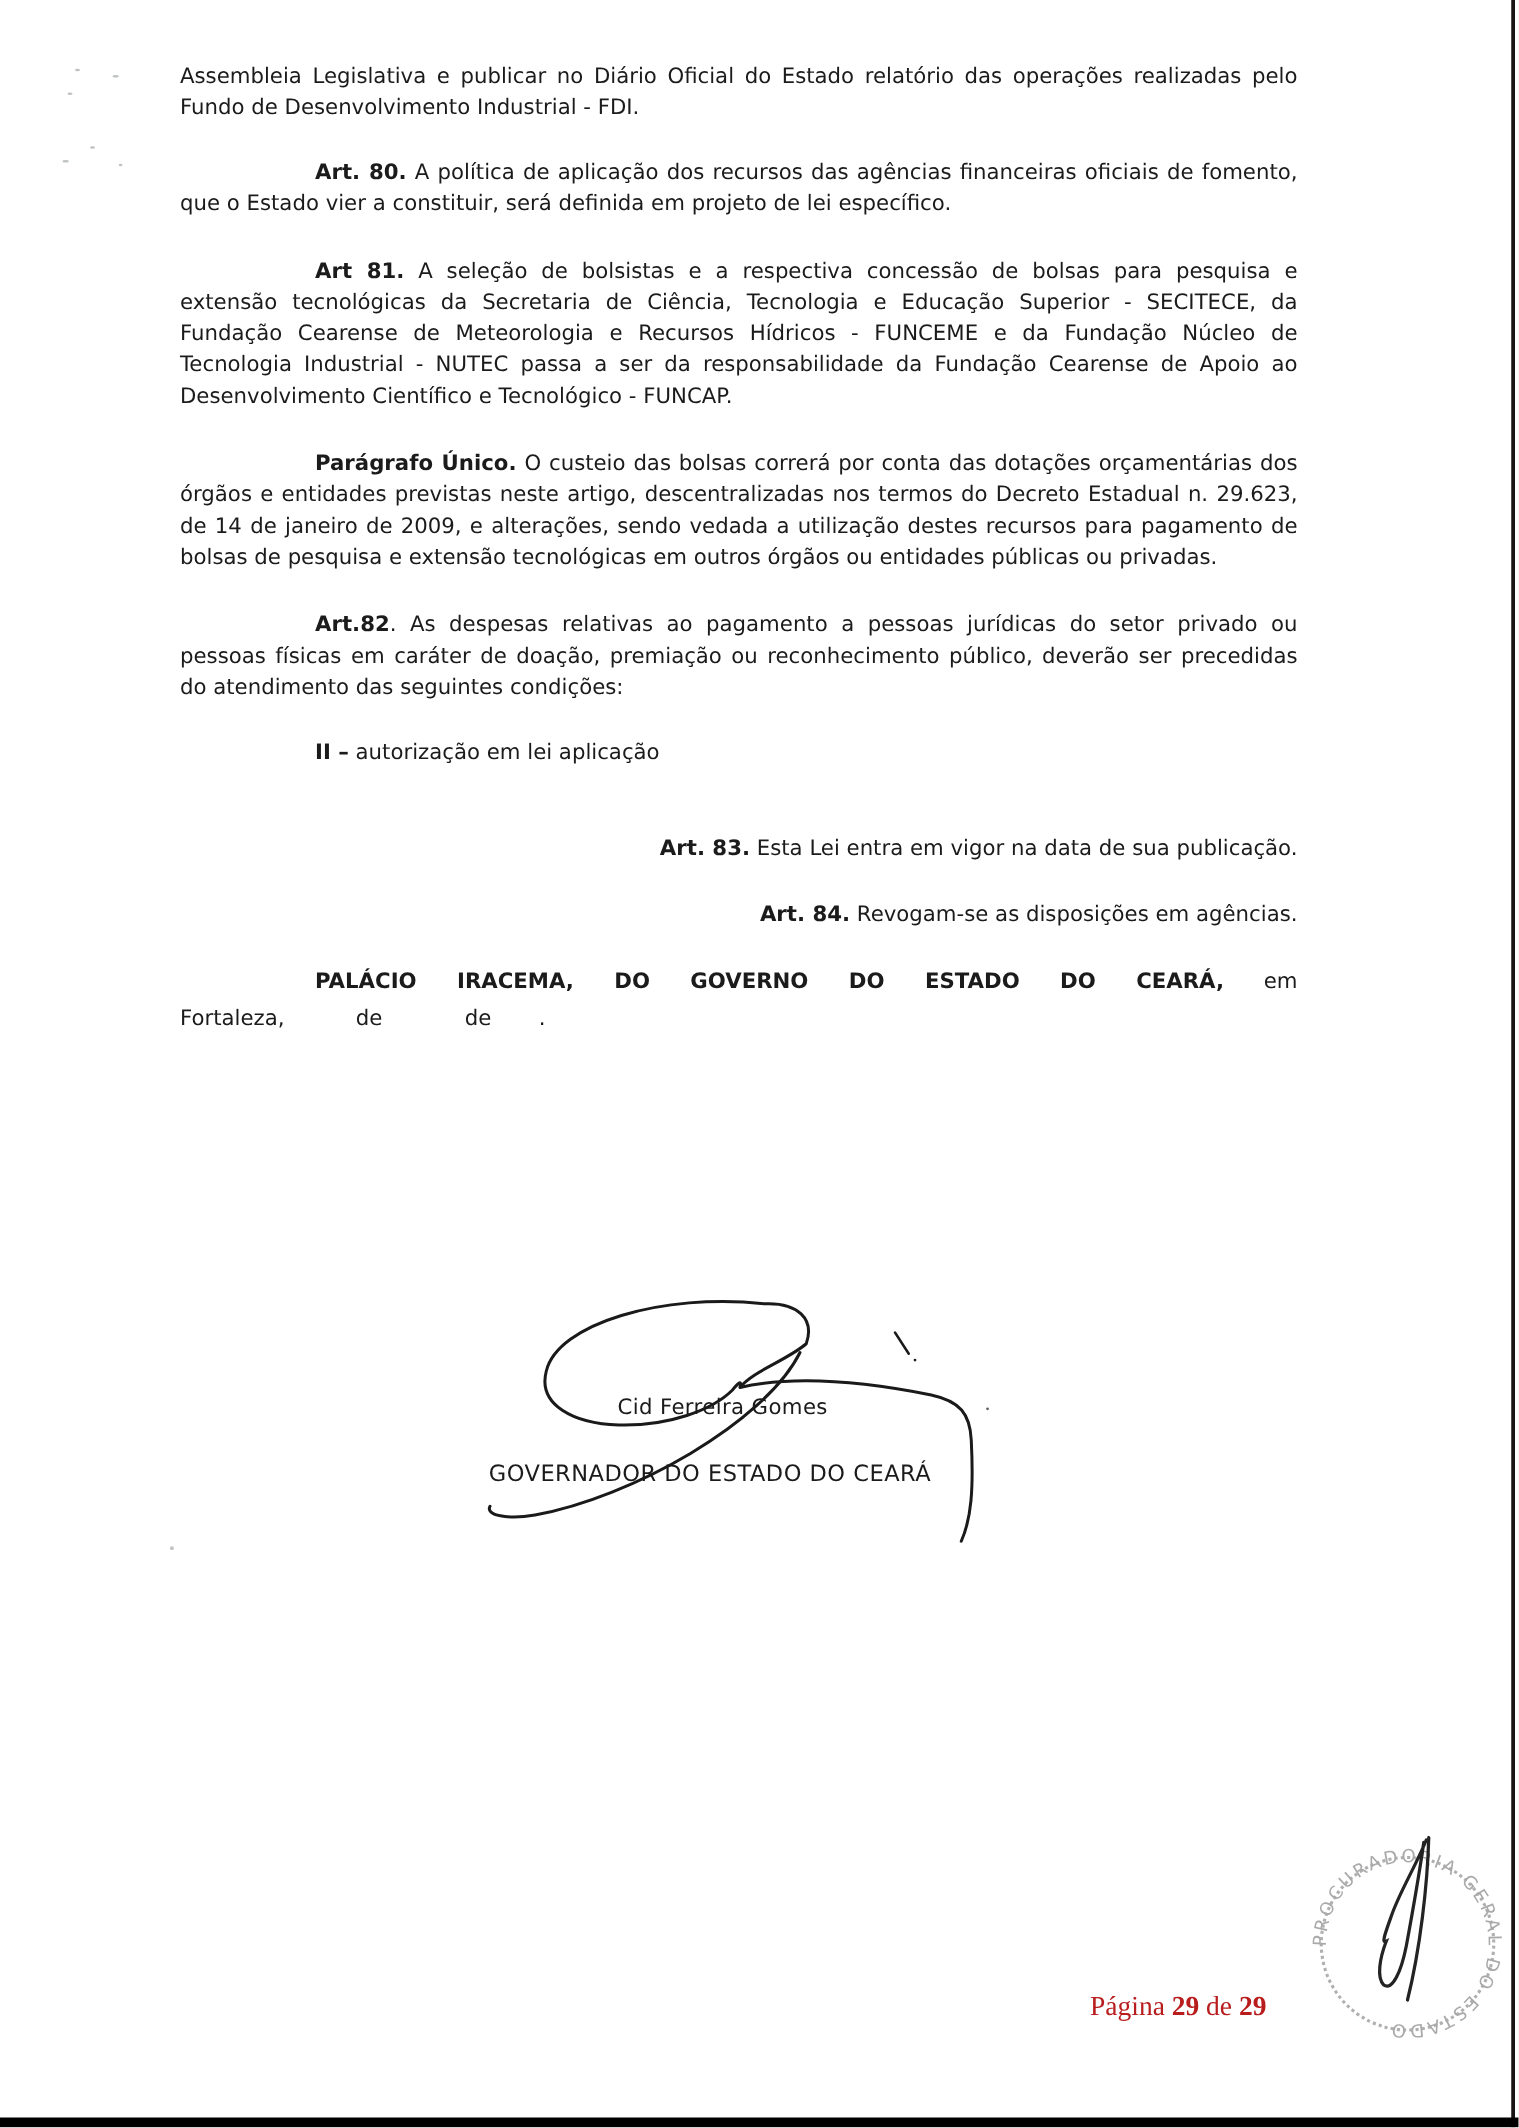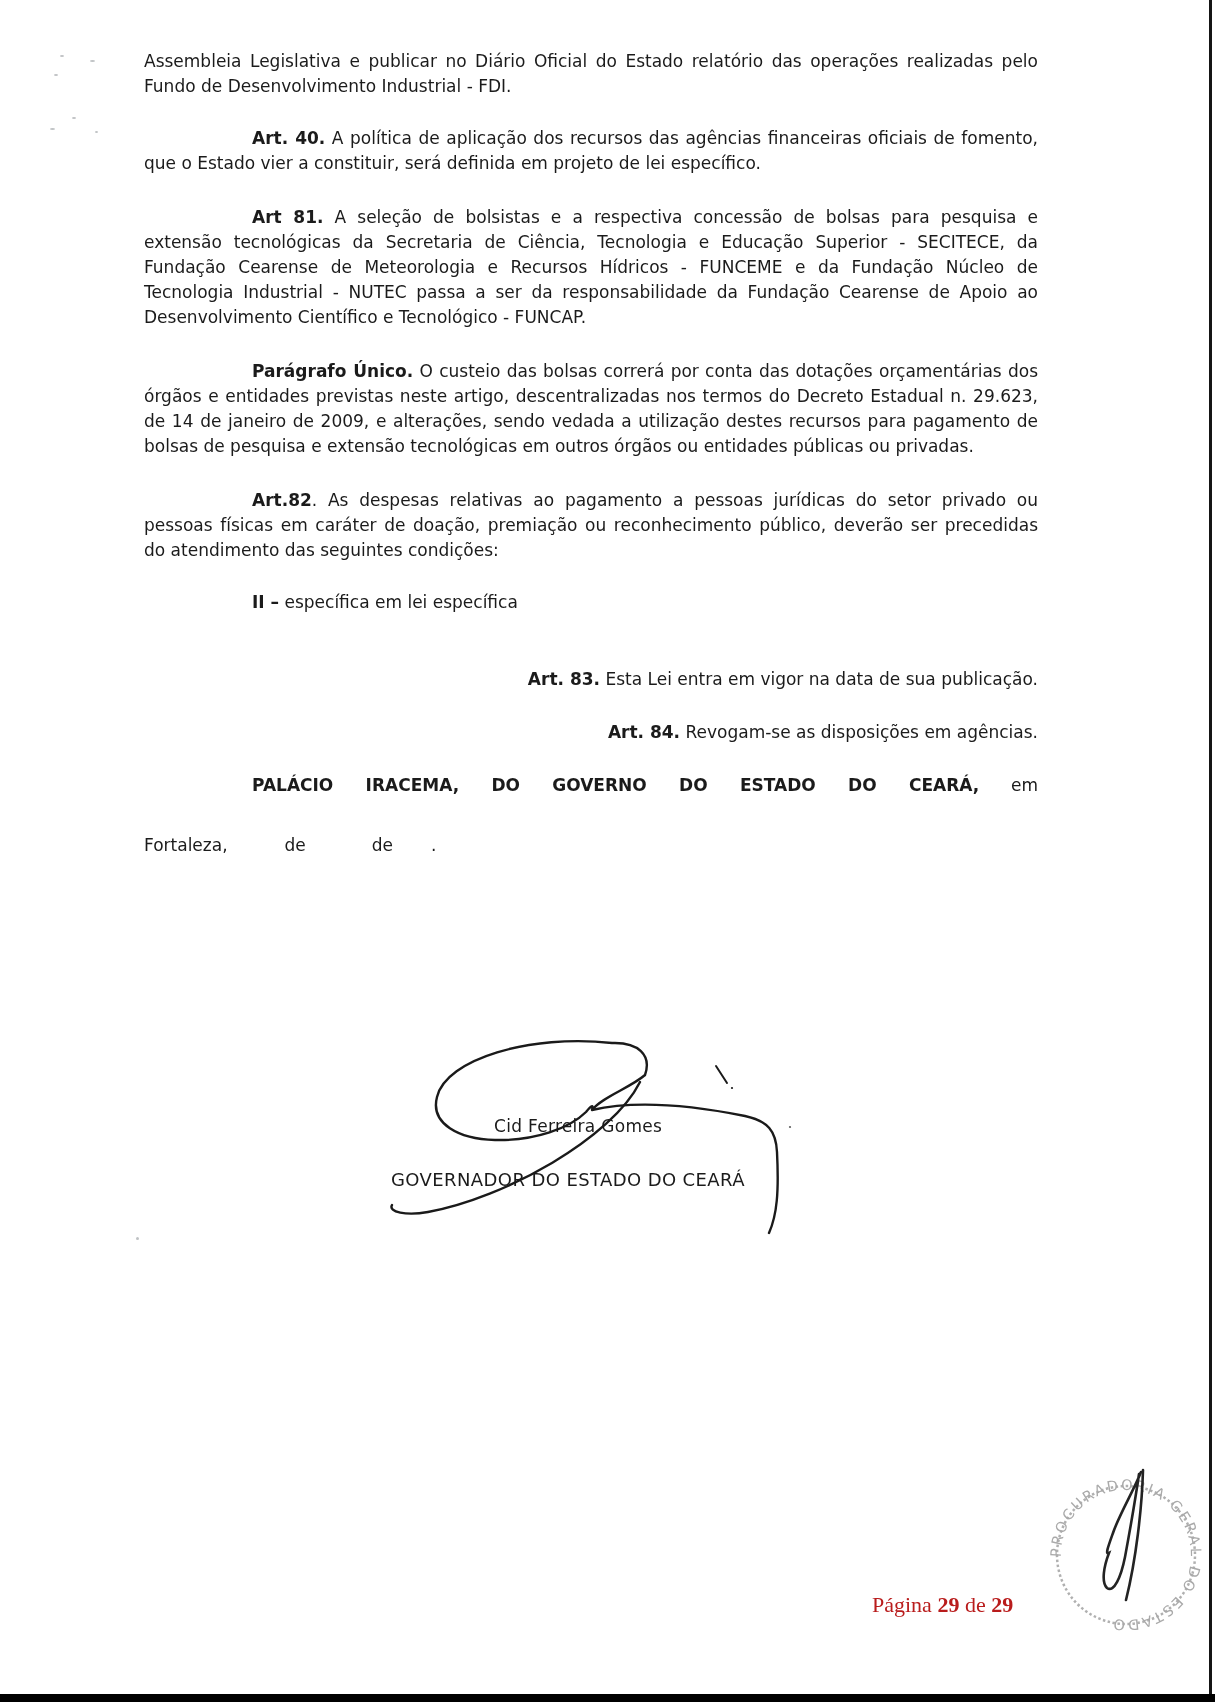--- a/index.html
+++ b/index.html
@@ -21,21 +21,21 @@
   .lead{font-weight:bold;}
   .mb29{margin-bottom:29px;}
   .mb30{margin-bottom:30px;}
   .list-block{margin:0 0 52px 0;padding-left:108px;text-align:left;}
   .single{margin:0 0 28px 0;text-indent:104px;text-align:right;}
   .closing-line1{
     text-align:justify;text-align-last:justify;
     text-indent:108px;margin:0 0 5px 0;
   }
   .closing-line2{text-align:left;margin:0;}
-  .closing-line2 .w{display:inline-block;margin-top:30px;}
+  .closing-line2 .w{display:inline-block;}
   .w-fortaleza{margin-right:57px;}
   .w-de1{margin-right:66px;}
   .w-de2{margin-right:38px;}
   .sig-name{
     position:absolute;left:494px;top:1116px;
     font-size:17px;letter-spacing:.3px;
   }
   .sig-title{
     position:absolute;left:391px;top:1169px;
     font-size:18px;letter-spacing:.4px;
@@ -63,30 +63,30 @@
   <div class="speck" style="left:72px;top:117px;width:4px;height:2px;"></div>
   <div class="speck" style="left:50px;top:128px;width:5px;height:2px;"></div>
   <div class="speck" style="left:95px;top:131px;width:3px;height:2px;"></div>
   <div class="speck" style="left:136px;top:1237px;width:3px;height:3px;"></div>
 
   <div class="body-text">
 
     <div class="para"><span>Assembleia Legislativa e publicar no Diário Oficial do Estado relatório das operações realizadas pelo Fundo de Desenvolvimento Industrial - FDI.</span></div>
 
 
-    <div class="para indent mb29"><span class="lead">Art. 40.</span><span> A política de aplicação dos recursos das agências financeiras oficiais de fomento, que o Estado vier a constituir, será definida em projeto de lei específico.</span></div>
+    <div class="para indent mb29"><span class="lead">Art. 80.</span><span> A política de aplicação dos recursos das agências financeiras oficiais de fomento, que o Estado vier a constituir, será definida em projeto de lei específico.</span></div>
 
     <div class="para indent mb29"><span class="lead">Art 81.</span><span> A seleção de bolsistas e a respectiva concessão de bolsas para pesquisa e extensão tecnológicas da Secretaria de Ciência, Tecnologia e Educação Superior - SECITECE, da Fundação Cearense de Meteorologia e Recursos Hídricos - FUNCEME e da Fundação Núcleo de Tecnologia Industrial - NUTEC passa a ser da responsabilidade da Fundação Cearense de Apoio ao Desenvolvimento Científico e Tecnológico - FUNCAP.</span></div>
 
     <div class="para indent mb29"><span class="lead">Parágrafo Único.</span><span> O custeio das bolsas correrá por conta das dotações orçamentárias dos órgãos e entidades previstas neste artigo, descentralizadas nos termos do Decreto Estadual n. 29.623, de 14 de janeiro de 2009, e alterações, sendo vedada a utilização destes recursos para pagamento de bolsas de pesquisa e extensão tecnológicas em outros órgãos ou entidades públicas ou privadas.</span></div>
 
     <div class="para indent"><span class="lead">Art.82</span><span>. As despesas relativas ao pagamento a pessoas jurídicas do setor privado ou pessoas físicas em caráter de doação, premiação ou reconhecimento público, deverão ser precedidas do atendimento das seguintes condições:</span></div>
 
     <div class="list-block">
-      <div><span class="lead">II –</span><span> específica em lei específica</span></div>
+      <div><span class="lead">II –</span><span> autorização em lei aplicação</span></div>
     </div>
 
     <div class="single"><span class="lead">Art. 83.</span><span> Esta Lei entra em vigor na data de sua publicação.</span></div>
 
     <div class="single mb30"><span class="lead">Art. 84.</span><span> Revogam-se as disposições em agências.</span></div>
 
     <div class="closing-line1"><span class="lead">PALÁCIO IRACEMA, DO GOVERNO DO ESTADO DO CEARÁ,</span> <span>em</span></div>
     <div class="closing-line2"><span class="w w-fortaleza">Fortaleza,</span><span class="w w-de1">de</span><span class="w w-de2">de</span><span class="w">.</span></div>
 
   </div>

